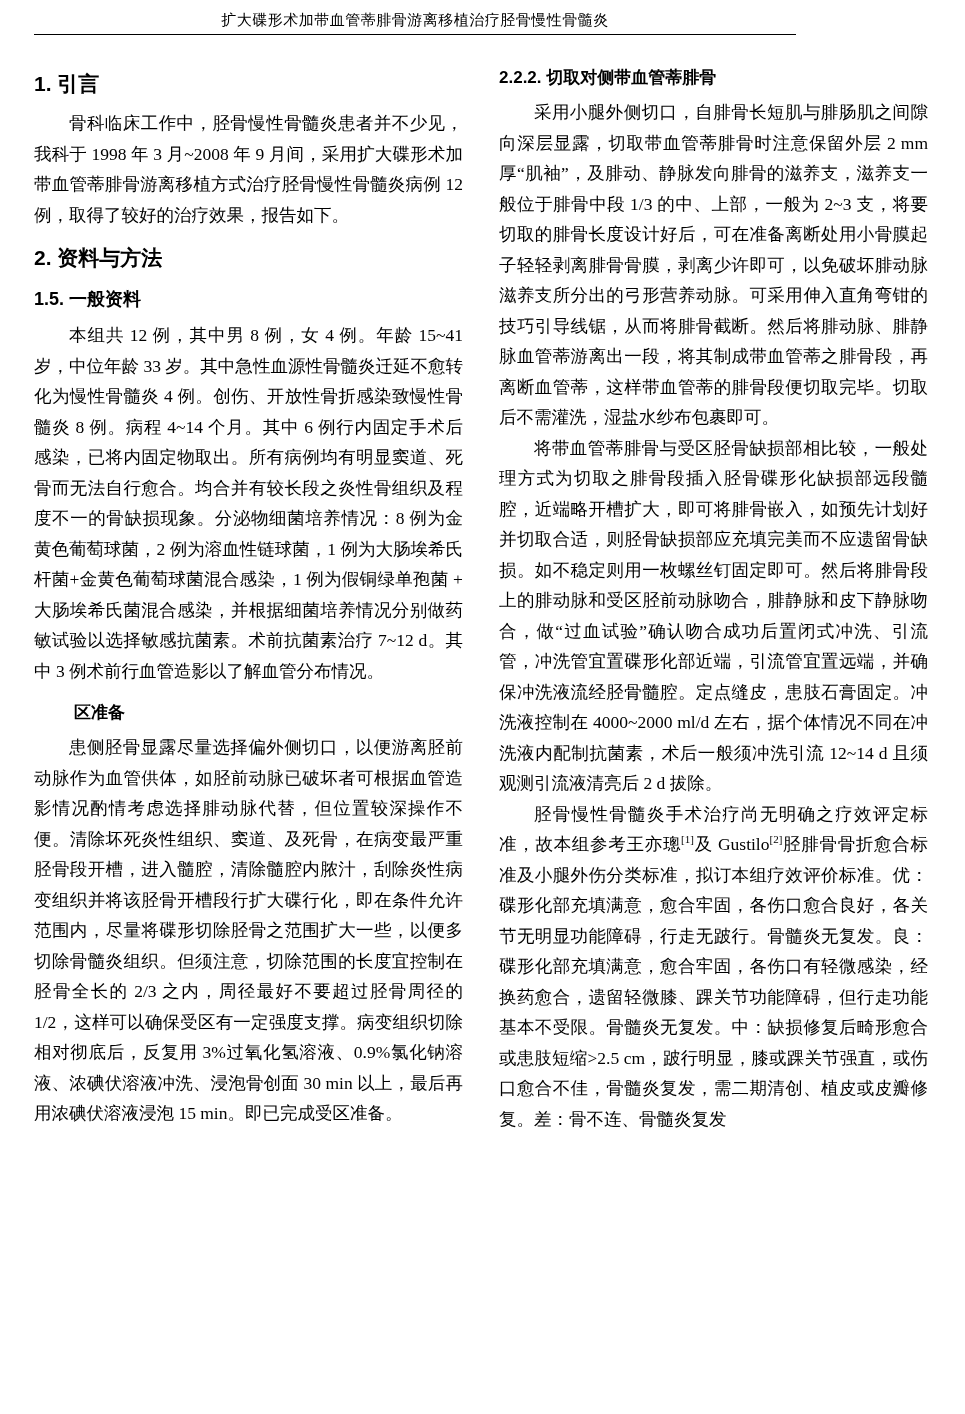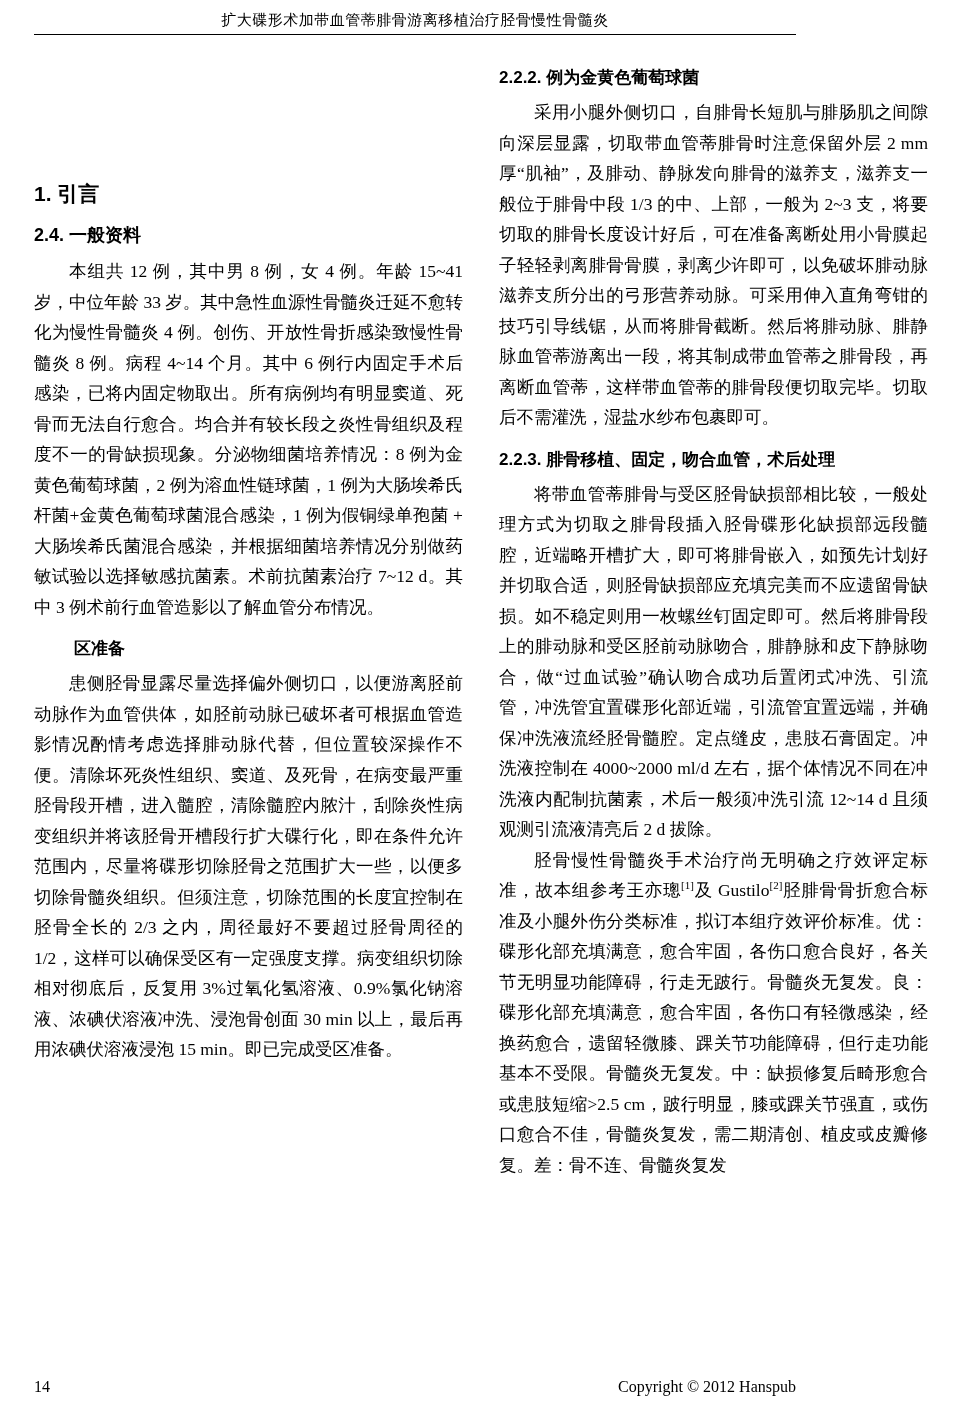--- a/index.html
+++ b/index.html
@@ -106,42 +106,39 @@
 
 <div class="page">
 
   <div class="runhead">扩大碟形术加带血管蒂腓骨游离移植治疗胫骨慢性骨髓炎</div>
   <div class="runhead-rule"></div>
 
   <div class="cols">
 
     <div class="col">
       <h1 class="sec">1. 引言</h1>
+      <p class="body">骨科临床工作中，胫骨慢性骨髓炎患者并不少见，我科于 1998 年 3 月~2008 年 9 月间，采用扩大碟形术加带血管蒂腓骨游离移植方式治疗胫骨慢性骨髓炎病例 12 例，取得了较好的治疗效果，报告如下。</p>
 
+      <h1 class="sec">2. 资料与方法</h1>
 
-      <h2 class="sub">2.4. 一般资料</h2>
+      <h2 class="sub">1.5. 一般资料</h2>
       <p class="body">本组共 12 例，其中男 8 例，女 4 例。年龄 15~41 岁，中位年龄 33 岁。其中急性血源性骨髓炎迁延不愈转化为慢性骨髓炎 4 例。创伤、开放性骨折感染致慢性骨髓炎 8 例。病程 4~14 个月。其中 6 例行内固定手术后感染，已将内固定物取出。所有病例均有明显窦道、死骨而无法自行愈合。均合并有较长段之炎性骨组织及程度不一的骨缺损现象。分泌物细菌培养情况：8 例为金黄色葡萄球菌，2 例为溶血性链球菌，1 例为大肠埃希氏杆菌+金黄色葡萄球菌混合感染，1 例为假铜绿单孢菌 + 大肠埃希氏菌混合感染，并根据细菌培养情况分别做药敏试验以选择敏感抗菌素。术前抗菌素治疗 7~12 d。其中 3 例术前行血管造影以了解血管分布情况。</p>
 
 
       <h3 class="subsub">
         <span class="cont">区准备</span>
       </h3>
       <p class="body">患侧胫骨显露尽量选择偏外侧切口，以便游离胫前动脉作为血管供体，如胫前动脉已破坏者可根据血管造影情况酌情考虑选择腓动脉代替，但位置较深操作不便。清除坏死炎性组织、窦道、及死骨，在病变最严重胫骨段开槽，进入髓腔，清除髓腔内脓汁，刮除炎性病变组织并将该胫骨开槽段行扩大碟行化，即在条件允许范围内，尽量将碟形切除胫骨之范围扩大一些，以便多切除骨髓炎组织。但须注意，切除范围的长度宜控制在胫骨全长的 2/3 之内，周径最好不要超过胫骨周径的 1/2，这样可以确保受区有一定强度支撑。病变组织切除相对彻底后，反复用 3%过氧化氢溶液、0.9%氯化钠溶液、浓碘伏溶液冲洗、浸泡骨创面 30 min 以上，最后再用浓碘伏溶液浸泡 15 min。即已完成受区准备。</p>
     </div>
 
     <div class="col">
-      <h3 class="subsub">2.2.2. 例为金黄色葡萄球菌</h3>
+      <h3 class="subsub">2.2.2. 切取对侧带血管蒂腓骨</h3>
       <p class="body">采用小腿外侧切口，自腓骨长短肌与腓肠肌之间隙向深层显露，切取带血管蒂腓骨时注意保留外层 2 mm 厚“肌袖”，及腓动、静脉发向腓骨的滋养支，滋养支一般位于腓骨中段 1/3 的中、上部，一般为 2~3 支，将要切取的腓骨长度设计好后，可在准备离断处用小骨膜起子轻轻剥离腓骨骨膜，剥离少许即可，以免破坏腓动脉滋养支所分出的弓形营养动脉。可采用伸入直角弯钳的技巧引导线锯，从而将腓骨截断。然后将腓动脉、腓静脉血管蒂游离出一段，将其制成带血管蒂之腓骨段，再离断血管蒂，这样带血管蒂的腓骨段便切取完毕。切取后不需灌洗，湿盐水纱布包裹即可。</p>
 
-      <h3 class="subsub">2.2.3. 腓骨移植、固定，吻合血管，术后处理</h3>
       <p class="body">将带血管蒂腓骨与受区胫骨缺损部相比较，一般处理方式为切取之腓骨段插入胫骨碟形化缺损部远段髓腔，近端略开槽扩大，即可将腓骨嵌入，如预先计划好并切取合适，则胫骨缺损部应充填完美而不应遗留骨缺损。如不稳定则用一枚螺丝钉固定即可。然后将腓骨段上的腓动脉和受区胫前动脉吻合，腓静脉和皮下静脉吻合，做“过血试验”确认吻合成功后置闭式冲洗、引流管，冲洗管宜置碟形化部近端，引流管宜置远端，并确保冲洗液流经胫骨髓腔。定点缝皮，患肢石膏固定。冲洗液控制在 4000~2000 ml/d 左右，据个体情况不同在冲洗液内配制抗菌素，术后一般须冲洗引流 12~14 d 且须观测引流液清亮后 2 d 拔除。</p>
 
       <p class="body"><span>胫骨慢性骨髓炎手术治疗尚无明确之疗效评定标准，故本组参考王亦璁</span><sup>[1]</sup><span>及 Gustilo</span><sup>[2]</sup><span>胫腓骨骨折愈合标准及小腿外伤分类标准，拟订本组疗效评价标准。优：碟形化部充填满意，愈合牢固，各伤口愈合良好，各关节无明显功能障碍，行走无跛行。骨髓炎无复发。良：碟形化部充填满意，愈合牢固，各伤口有轻微感染，经换药愈合，遗留轻微膝、踝关节功能障碍，但行走功能基本不受限。骨髓炎无复发。中：缺损修复后畸形愈合或患肢短缩&gt;2.5 cm，跛行明显，膝或踝关节强直，或伤口愈合不佳，骨髓炎复发，需二期清创、植皮或皮瓣修复。差：骨不连、骨髓炎复发</span></p>
     </div>
 
   </div>
 
-  <div class="footer">
-    <div class="pageno">14</div>
-    <div class="copy">Copyright © 2012 Hanspub</div>
-  </div>
 
 </div>
 
 </body></html>

